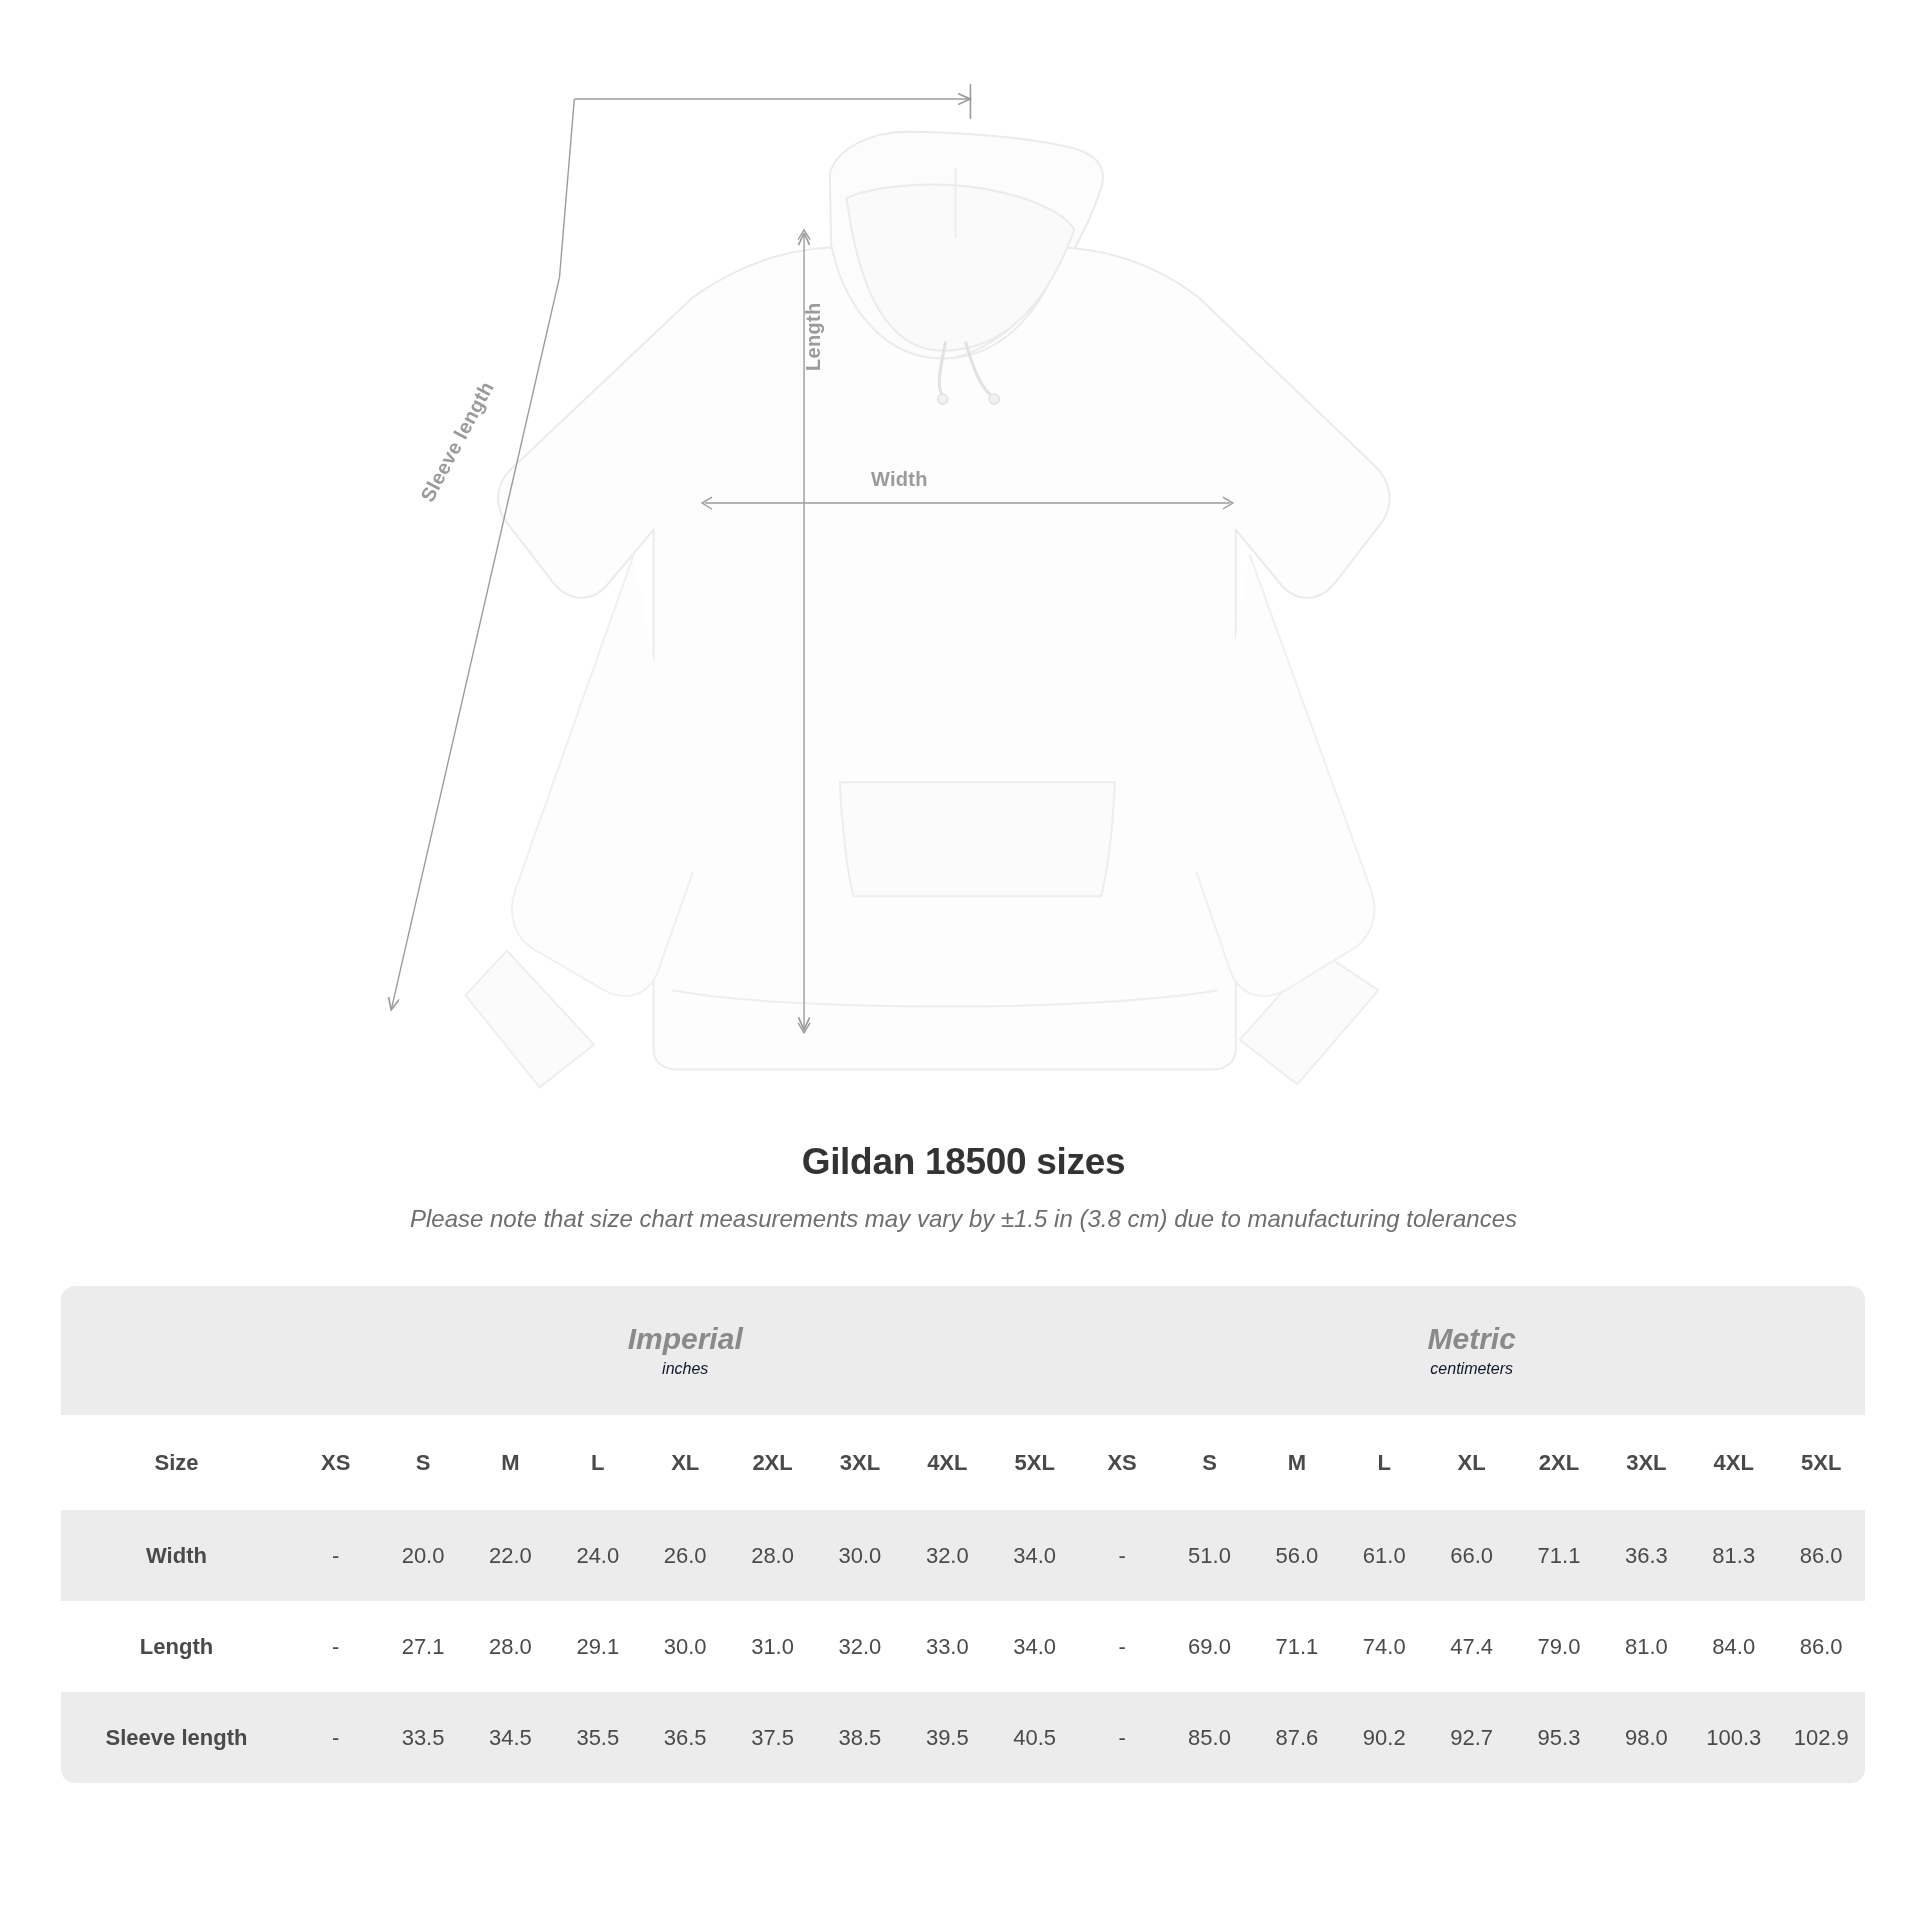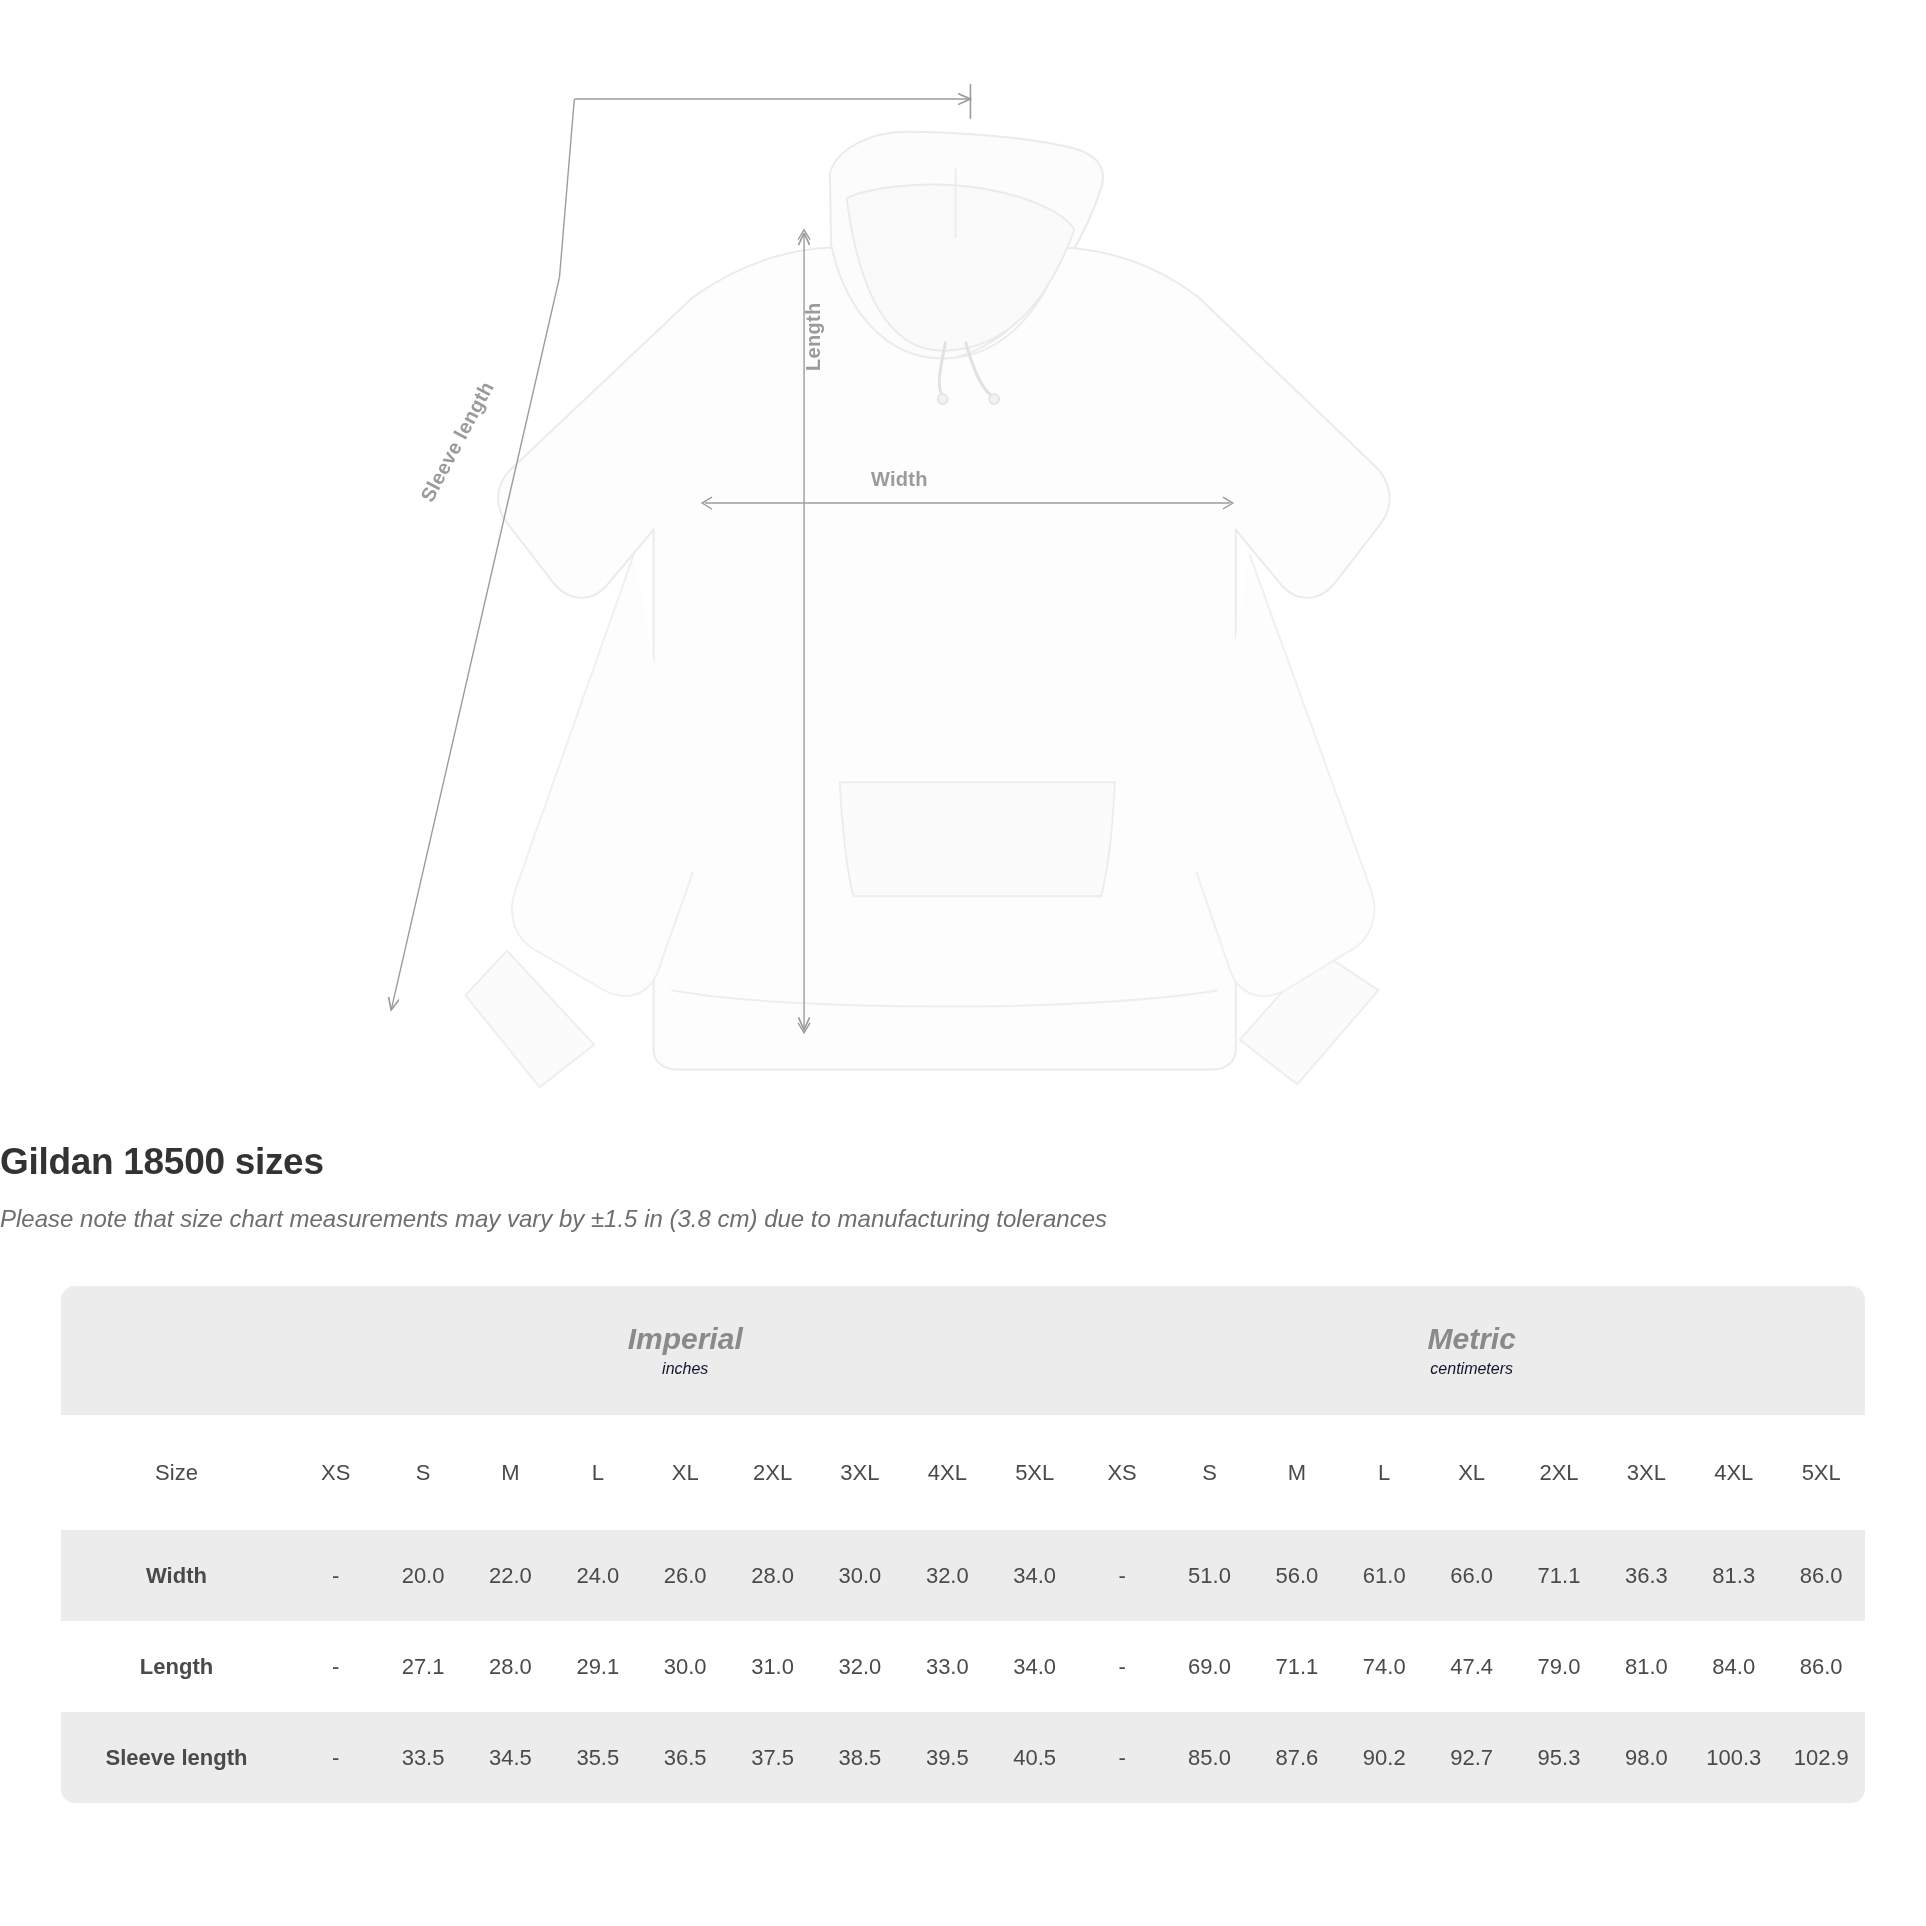--- a/index.html
+++ b/index.html
@@ -53,20 +53,21 @@
     white-space: nowrap;
   }
   .label-width {
     left: 871px;
     top: 468px;
     white-space: nowrap;
   }
 
   
   .title-block {
+    text-align: center;
     margin-top: 22px;
   }
   .chart-title {
     font-size: 37px;
     font-weight: bold;
     color: #333333;
     margin: 0;
     letter-spacing: -0.3px;
   }
   .chart-note {
@@ -110,22 +111,22 @@
   }
   .unit-sub {
     font-size: 16px;
     font-style: italic;
     color: #0f172a;
     display: block;
     line-height: 1.5;
   }
   .head-row td {
     background: #ffffff;
-    height: 115px;
-    font-weight: normal;
+    height: 95px;
+    font-weight: bold;
     color: #555555;
     font-size: 23px;
     vertical-align: middle;
   }
   .data-row td {
     height: 91px;
     vertical-align: middle;
     font-size: 23px;
     color: #4a4a4a;
   }

